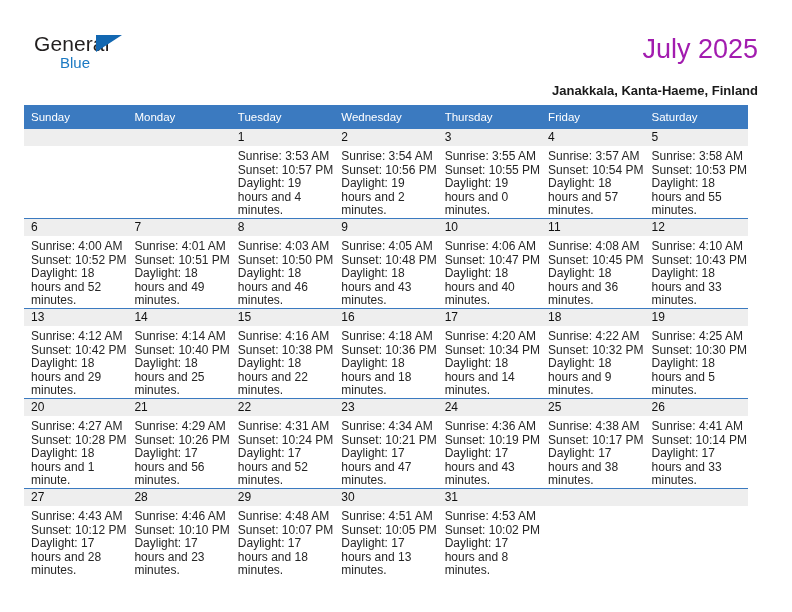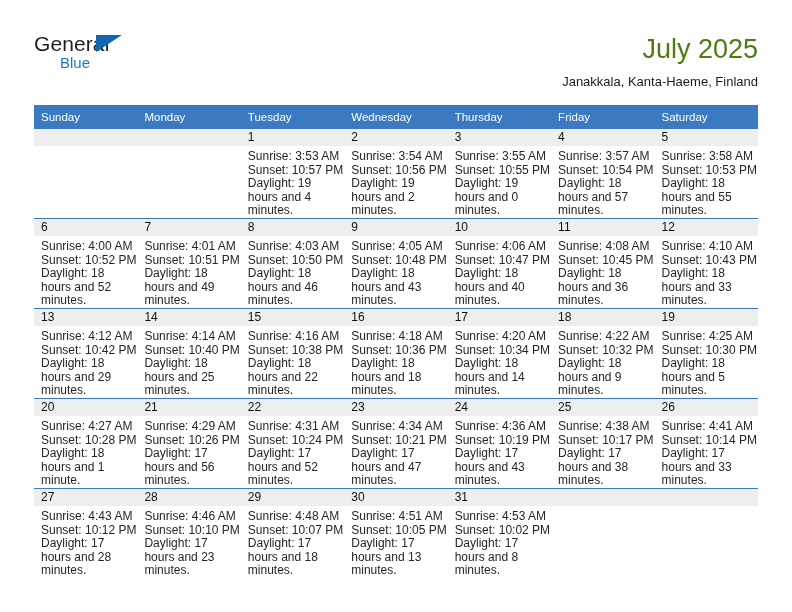--- a/index.html
+++ b/index.html
@@ -62,37 +62,37 @@
     height: 0;
     border-left: 26px solid #1267b1;
     border-bottom: 17px solid transparent;
   }
   .title-block {
     text-align: right;
     padding-top: 2px;
   }
   .cal-title {
     font-size: 27px;
-    color: #4d7c0f;
+    color: #a21caf;
     line-height: 31px;
     font-weight: normal;
     margin: 0;
   }
   .cal-subtitle {
     font-size: 13px;
     color: #1a1a1a;
     line-height: 16px;
-    margin: 9px 0 0 0;
-    font-weight: normal;
+    margin: 18px 0 0 0;
+    font-weight: bold;
   }
 
   
   .calendar {
     position: absolute;
-    left: 34px;
+    left: 24px;
     top: 105px;
     width: 724px;
     border-collapse: collapse;
     table-layout: fixed;
   }
   .calendar th {
     background: #3b7ac0;
     color: #ffffff;
     font-size: 11.5px;
     font-weight: normal;

